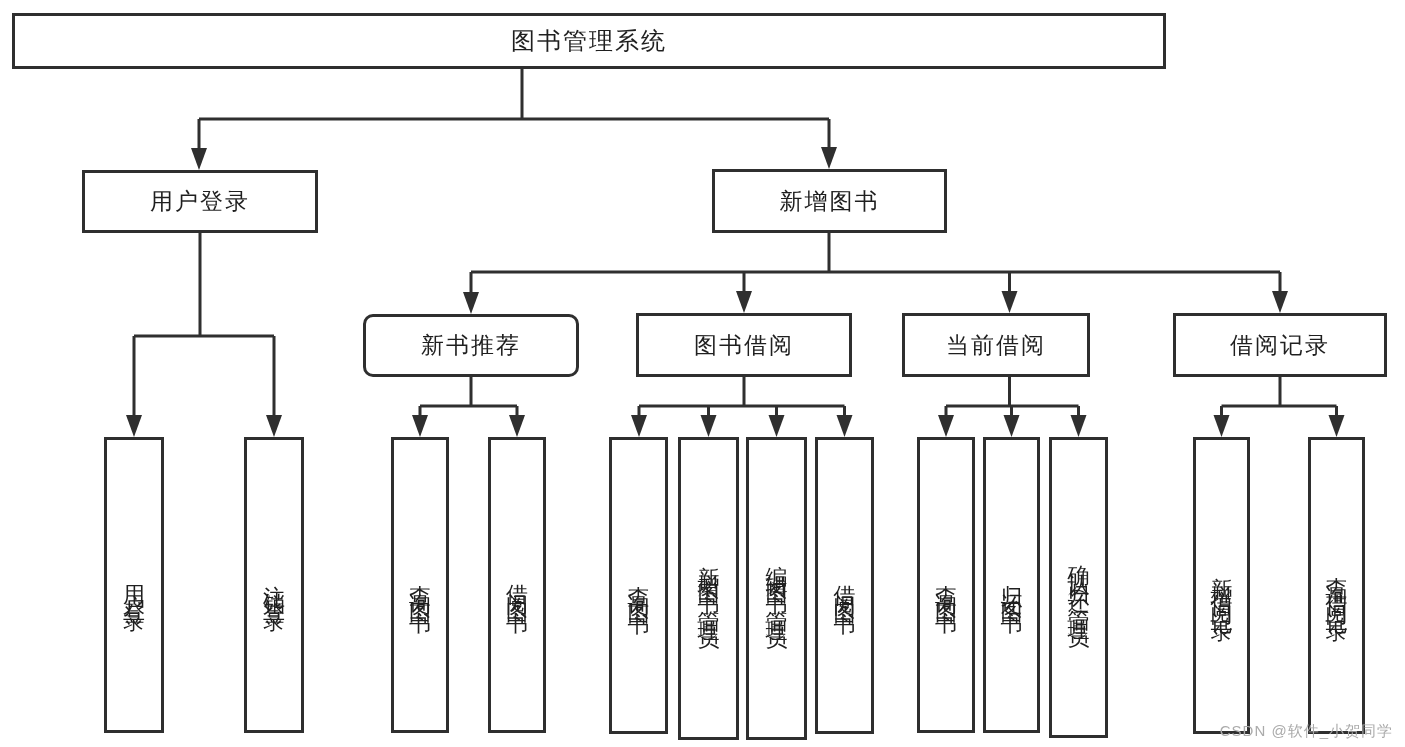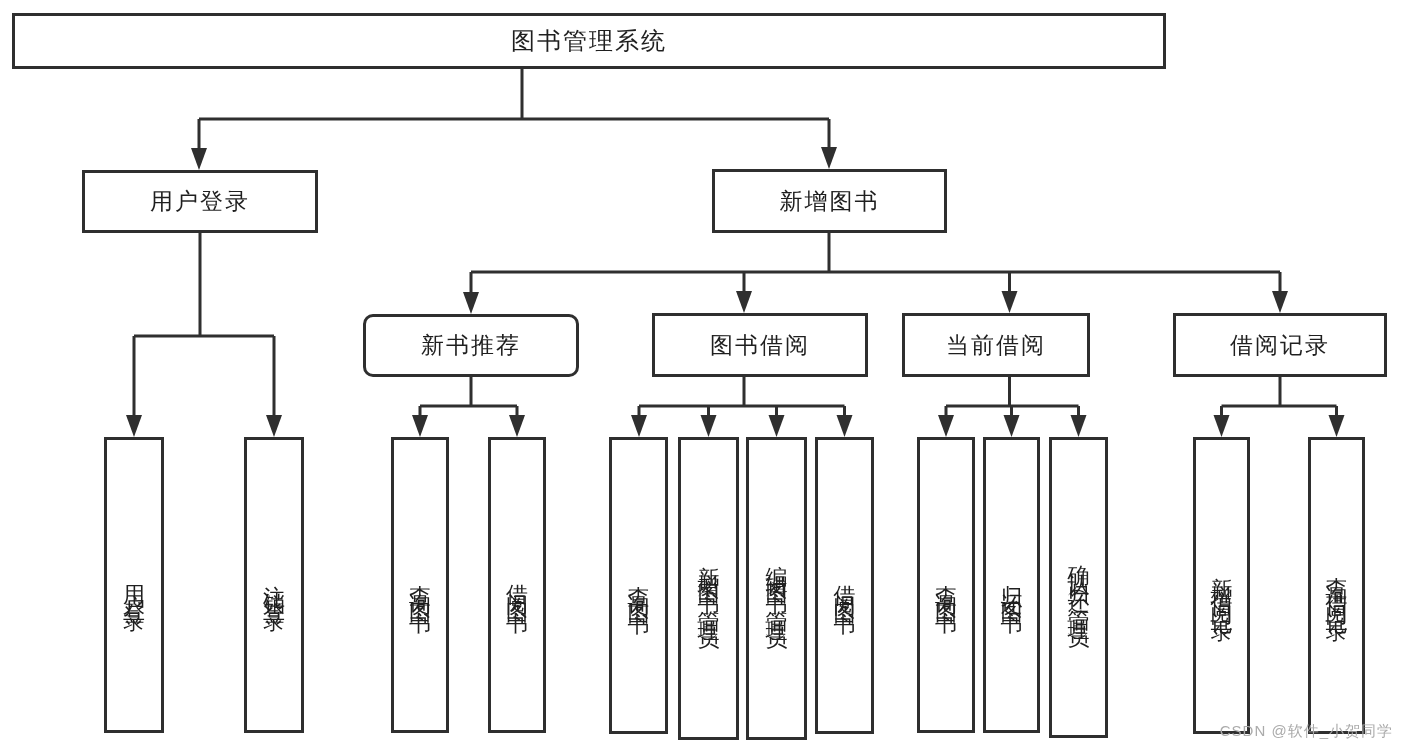--- a/index.html
+++ b/index.html
@@ -114,21 +114,21 @@
   <div class="box" style="left:82px; top:170px; width:236px; height:63px;">
     <span class="hlabel">用户登录</span>
   </div>
   <div class="box" style="left:712px; top:169px; width:235px; height:64px;">
     <span class="hlabel">新增图书</span>
   </div>
 
   <div class="box" style="left:363px; top:314px; width:216px; height:63px;border-radius:10px;">
     <span class="hlabel">新书推荐</span>
   </div>
-  <div class="box" style="left:636px; top:313px; width:216px; height:64px;margin-left:16px;">
+  <div class="box" style="left:636px; top:313px; width:216px; height:64px;">
     <span class="hlabel">图书借阅</span>
   </div>
   <div class="box" style="left:902px; top:313px; width:188px; height:64px;">
     <span class="hlabel">当前借阅</span>
   </div>
   <div class="box" style="left:1173px; top:313px; width:214px; height:64px;">
     <span class="hlabel">借阅记录</span>
   </div>
 
   <div class="box" style="left:104px; top:437px; width:60px; height:296px;">

